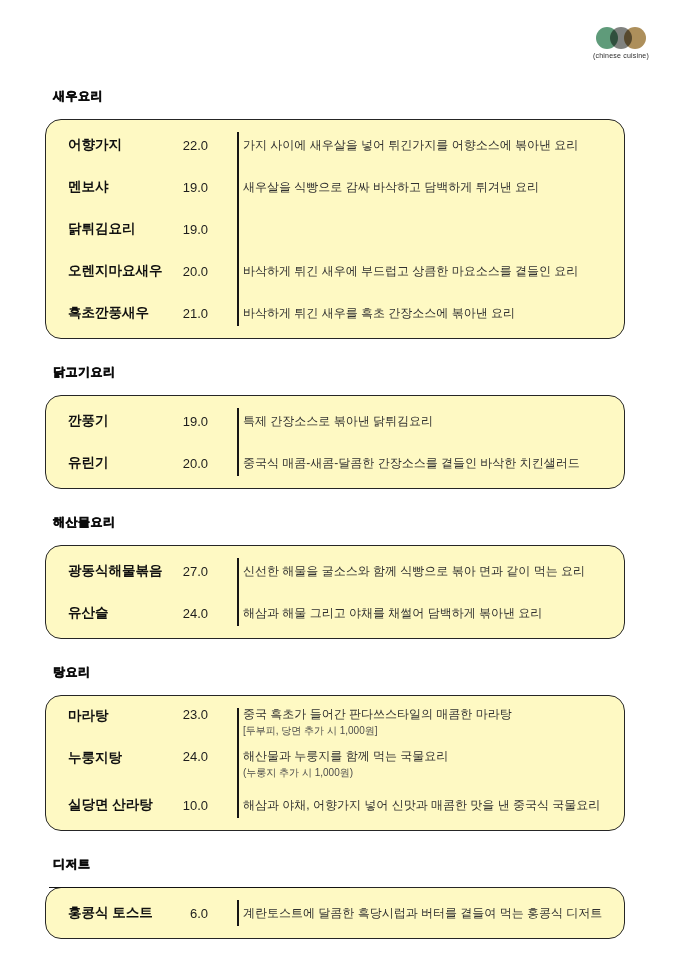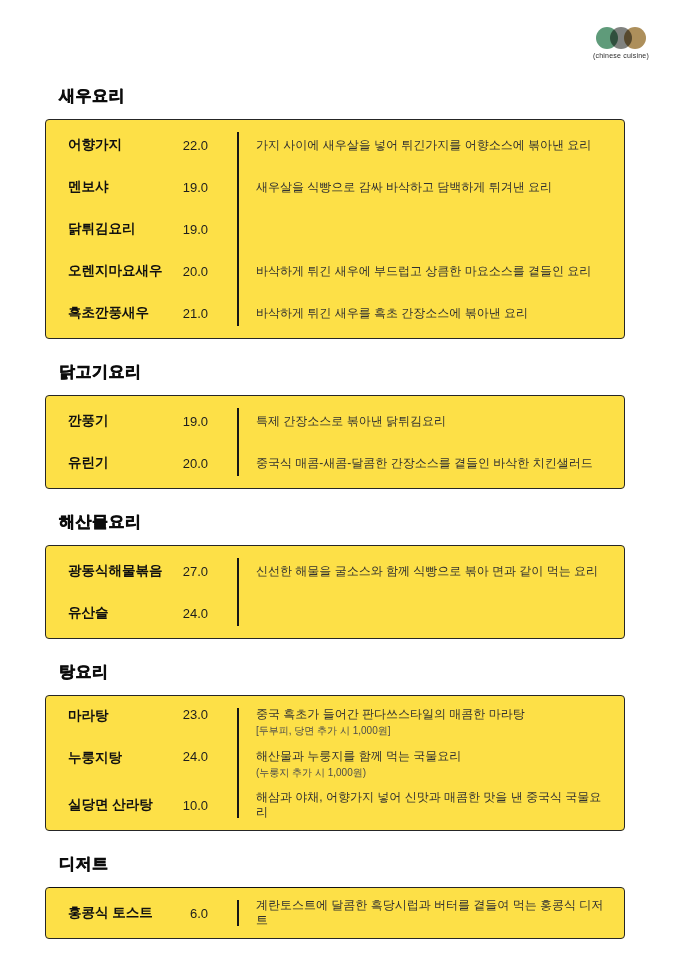--- a/index.html
+++ b/index.html
@@ -46,34 +46,34 @@
 
   
   main {
     position: absolute;
     top: 86px;
     left: 45px;
     width: 580px;
   }
   .section + .section { margin-top: 23px; }
   .section-title {
-    font-size: 16px;
+    font-size: 12px;
     line-height: 20px;
     font-weight: 900;
     letter-spacing: 0.5px;
     color: #404040;
-    margin: 0 0 13px 14px;
+    margin: 0 0 13px 8px;
     -webkit-text-stroke: 0.6px #0c0c0c;
   }
   .box {
     position: relative;
     border: 1.5px solid #262626;
-    border-radius: 4px;
+    border-radius: 16px;
     padding: 4px 12px 4px 22px;
-    background: #fde047;
+    background: #fef9c3;
   }
   .vline {
     position: absolute;
     left: 191px;
     top: 12px;
     bottom: 12px;
     width: 1.5px;
     background: #161616;
   }
   .toprule {
@@ -103,21 +103,21 @@
     white-space: nowrap;
   }
   .price {
     flex: none;
     width: 43px;
     text-align: right;
     font-size: 13px;
     color: #1d1d1d;
   }
   .descwrap {
-    margin-left: 48px;
+    margin-left: 35px;
     flex: 1;
   }
   .desc {
     display: block;
     font-size: 12px;
     line-height: 15px;
     color: #303030;
   }
   .note {
     display: block;
@@ -210,20 +210,23 @@
         <div class="row">
           <span class="name">광동식해물볶음</span>
           <span class="price">27.0</span>
           <span class="descwrap">
               <span class="desc">신선한 해물을 굴소스와 함께 식빵으로 볶아 면과 같이 먹는 요리</span>
             </span>
         </div>
         <div class="row">
           <span class="name">유산슬</span>
           <span class="price">24.0</span>
+          <span class="descwrap">
+              <span class="desc">해삼과 해물 그리고 야채를 채썰어 담백하게 볶아낸 요리</span>
+            </span>
         </div>
       </div>
     </section>
 
     <section class="section">
       <h2 class="section-title">탕요리</h2>
       <div class="box">
         <span class="vline"></span>
         <div class="row has-note">
           <span class="name">마라탕</span>

